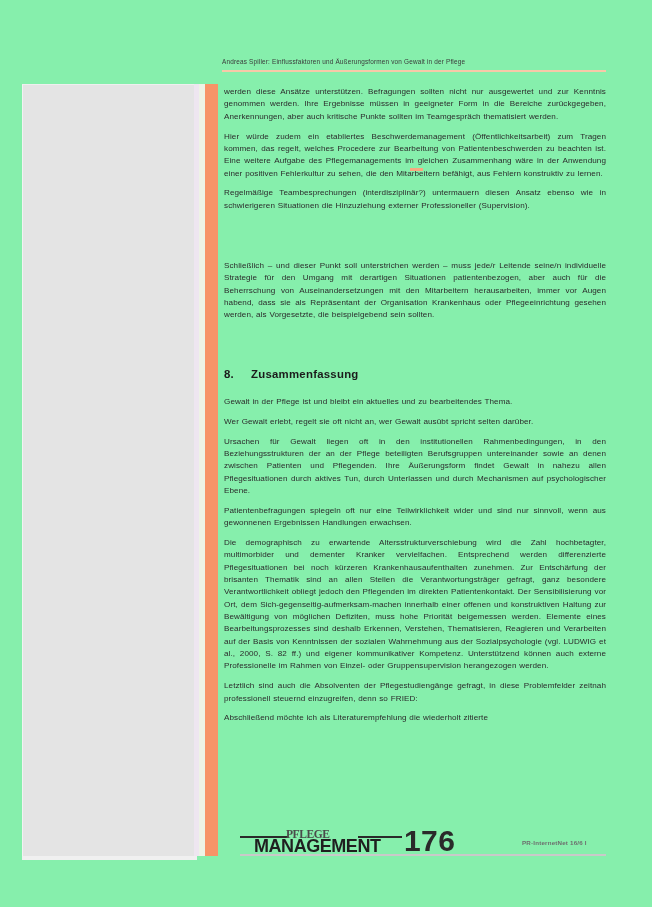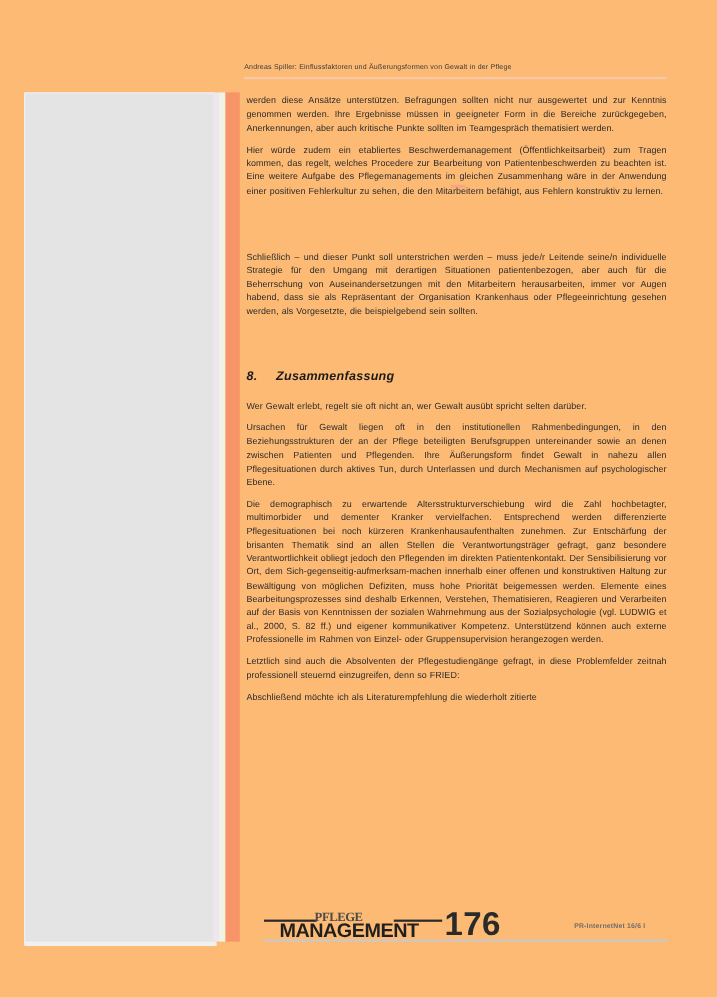--- a/index.html
+++ b/index.html
@@ -15,21 +15,21 @@
     font-family: "Liberation Sans", sans-serif;
     -webkit-font-smoothing: antialiased;
   }
 
   
   #page-scan {
     position: absolute;
     left: 0; top: 0;
     width: 652px;
     height: 907px;
-    background: #fdba74;
+    background: #86efac;
   }
 
   
   .left-panel {
     position: absolute;
     left: 22px;
     top: 84px;
     width: 172px;
     height: 772px;
     background: #e4e4e4;
@@ -125,21 +125,20 @@
   }
   .para-gap-lg { margin-bottom: 46px; margin-top: 48px; }
 
   .section-heading {
     font-size: 11.4px;
     font-weight: bold;
     color: #1b1b1b;
     margin: 0 0 16px 0;
     letter-spacing: 0.25px;
     font-family: "Liberation Sans", sans-serif;
-    font-style: italic;
   }
   .section-heading .num {
     display: inline-block;
     width: 27px;
   }
 
   
   .footer {
     position: absolute;
     left: 222px;
@@ -236,28 +235,31 @@
 
   <div class="header-band">
     <div class="header-text">Andreas Spiller: Einflussfaktoren und Äußerungsformen von Gewalt in der Pflege</div>
   </div>
   <div class="header-rule"></div>
 
   <div class="text-column">
 
     <p class="para">werden diese Ansätze unterstützen. Befragungen sollten nicht nur ausgewertet und zur Kenntnis genommen werden. Ihre Ergebnisse müssen in geeigneter Form in die Bereiche zurückgegeben, Anerkennungen, aber auch kritische Punkte sollten im Teamgespräch thematisiert werden.</p>
     <p class="para">Hier würde zudem ein etabliertes Beschwerdemanagement (Öffentlichkeitsarbeit) zum Tragen kommen, das regelt, welches Procedere zur Bearbeitung von Patientenbeschwerden zu beachten ist. Eine weitere Aufgabe des Pflegemanagements im gleichen Zusammenhang wäre in der Anwendung einer positiven Fehlerkultur zu sehen, die den Mitarbeitern befähigt, aus Fehlern konstruktiv zu lernen.</p>
+    <p class="para">Regelmäßige Teambesprechungen (interdisziplinär?) untermauern diesen Ansatz ebenso wie in schwierigeren Situationen die Hinzuziehung externer Professioneller (Supervision).</p>
     <p class="para para-gap-lg">Schließlich – und dieser Punkt soll unterstrichen werden – muss jede/r Leitende seine/n individuelle Strategie für den Umgang mit derartigen Situationen patientenbezogen, aber auch für die Beherrschung von Auseinandersetzungen mit den Mitarbeitern herausarbeiten, immer vor Augen habend, dass sie als Repräsentant der Organisation Krankenhaus oder Pflegeeinrichtung gesehen werden, als Vorgesetzte, die beispielgebend sein sollten.</p>
 
     <h2 class="section-heading">
       <span class="num">8.</span><span>Zusammenfassung</span>
     </h2>
 
+    <p class="para">Gewalt in der Pflege ist und bleibt ein aktuelles und zu bearbeitendes Thema.</p>
     <p class="para">Wer Gewalt erlebt, regelt sie oft nicht an, wer Gewalt ausübt spricht selten darüber.</p>
     <p class="para">Ursachen für Gewalt liegen oft in den institutionellen Rahmenbedingungen, in den Beziehungsstrukturen der an der Pflege beteiligten Berufsgruppen untereinander sowie an denen zwischen Patienten und Pflegenden. Ihre Äußerungsform findet Gewalt in nahezu allen Pflegesituationen durch aktives Tun, durch Unterlassen und durch Mechanismen auf psychologischer Ebene.</p>
+    <p class="para">Patientenbefragungen spiegeln oft nur eine Teilwirklichkeit wider und sind nur sinnvoll, wenn aus gewonnenen Ergebnissen Handlungen erwachsen.</p>
     <p class="para">Die demographisch zu erwartende Altersstrukturverschiebung wird die Zahl hochbetagter, multimorbider und dementer Kranker vervielfachen. Entsprechend werden differenzierte Pflegesituationen bei noch kürzeren Krankenhausaufenthalten zunehmen. Zur Entschärfung der brisanten Thematik sind an allen Stellen die Verantwortungsträger gefragt, ganz besondere Verantwortlichkeit obliegt jedoch den Pflegenden im direkten Patientenkontakt. Der Sensibilisierung vor Ort, dem Sich-gegenseitig-aufmerksam-machen innerhalb einer offenen und konstruktiven Haltung zur Bewältigung von möglichen Defiziten, muss hohe Priorität beigemessen werden. Elemente eines Bearbeitungsprozesses sind deshalb Erkennen, Verstehen, Thematisieren, Reagieren und Verarbeiten auf der Basis von Kenntnissen der sozialen Wahrnehmung aus der Sozialpsychologie (vgl. LUDWIG et al., 2000, S. 82 ff.) und eigener kommunikativer Kompetenz. Unterstützend können auch externe Professionelle im Rahmen von Einzel- oder Gruppensupervision herangezogen werden.</p>
     <p class="para">Letztlich sind auch die Absolventen der Pflegestudiengänge gefragt, in diese Problemfelder zeitnah professionell steuernd einzugreifen, denn so FRIED:</p>
     <p class="para">Abschließend möchte ich als Literaturempfehlung die wiederholt zitierte</p>
 
   </div>
 
   <div class="footer">
     <div class="footer-logo">
       <div class="logo-rule-left"></div>
       <div class="logo-rule-right"></div>

